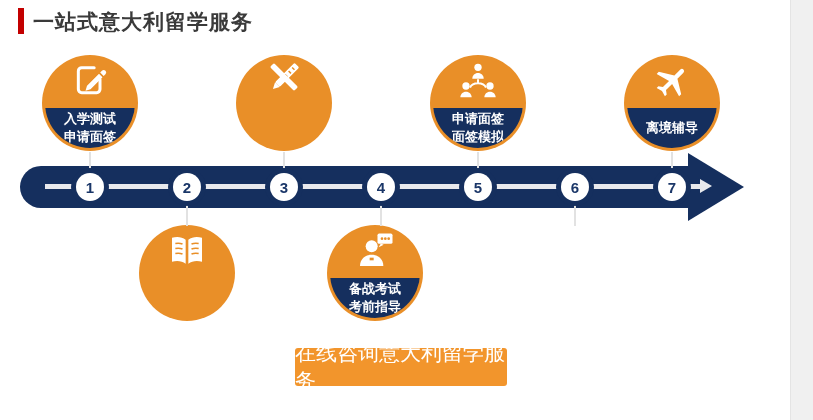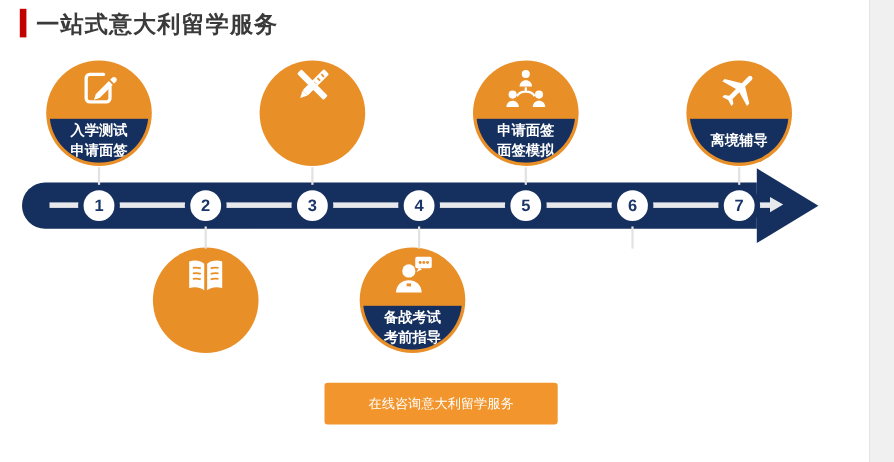--- a/index.html
+++ b/index.html
@@ -34,21 +34,21 @@
              justify-content:center;padding-bottom:2px;box-sizing:border-box;}
   .icon-area svg{width:40px;height:40px;}
   .label-area{position:absolute;left:0;right:0;bottom:0;height:45%;background:#152f5e;
              display:flex;flex-direction:column;align-items:center;justify-content:center;
              color:#fff;font-size:13px;font-weight:bold;line-height:1.4;text-align:center;}
   .label-area.tall{height:54%;}
   .label-line.small{font-size:11px;font-weight:normal;line-height:1.2;}
   
   .cta-button{position:absolute;left:295px;top:348px;width:212px;height:38px;background:#f2952c;
              border-radius:3px;display:flex;align-items:center;justify-content:center;
-             color:#fff;font-size:12px;cursor:pointer;border:none;}
+             color:#fff;font-size:21px;cursor:pointer;border:none;}
   
   .side-strip{position:absolute;left:790px;top:0;width:23px;height:420px;background:#f0f0f0;
              border-left:1px solid #e4e4e4;}
 </style>
 </head>
 <body>
 
 <div class="page">
 
   <div class="header">

